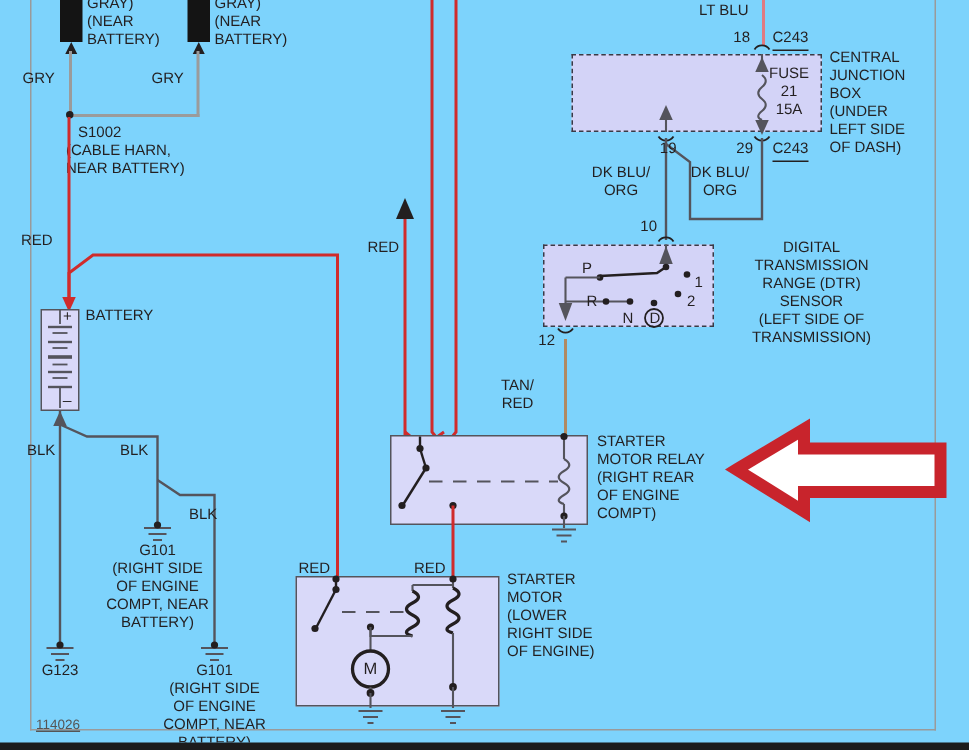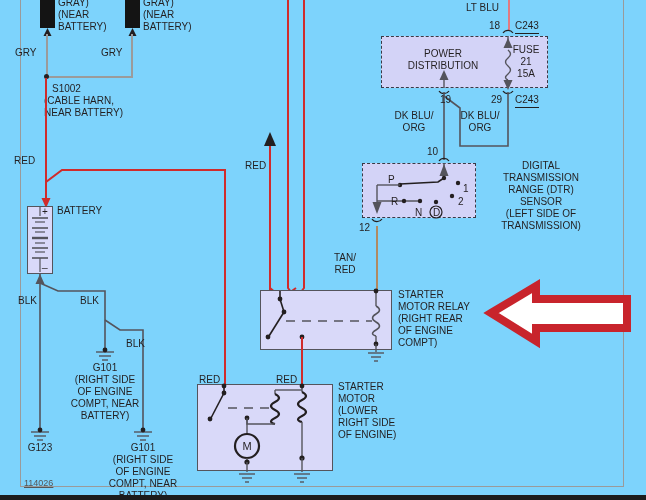--- a/index.html
+++ b/index.html
@@ -190,25 +190,29 @@
     <polyline points="288,0 288,288 296,298 304,288 304,0" fill="none" stroke="#d02b2b" stroke-width="2"></polyline>
     <polyline points="270,288 282,298 296,288" fill="none" stroke="#d02b2b" stroke-width="2"></polyline>
   </svg>
 
   <div class="lbl" style="left:466px;top:2px;">LT BLU</div>
   <div class="wire pink vt" style="left:508px;top:0px;height:30px;background:#e07a82;"></div>
   <div class="lbl r" style="left:470px;top:20px;width:30px;">18</div>
   <div class="lbl" style="left:515px;top:20px;border-bottom:1px solid #231f20;padding-bottom:1px;">C243</div>
 
   <div class="blk dashed" style="left:381px;top:36px;width:167px;height:52px;"></div>
-  <div class="lbl c" style="left:388px;top:48px;width:110px;">POWER
-DISTRIBUTION</div>
   <div class="lbl c" style="left:508px;top:44px;width:36px;">FUSE
 21
 15A</div>
+  <div class="lbl" style="left:553px;top:33px;width:80px;">CENTRAL
+JUNCTION
+BOX
+(UNDER
+LEFT SIDE
+OF DASH)</div>
 
   <svg width="646" height="500">
 
     <path d="M503,33 A6,6 0 0,1 513,33" fill="none" stroke="#231f20" stroke-width="1.2"></path>
     <line x1="508" y1="36" x2="508" y2="44" stroke="#54545c" stroke-width="1.4"></line>
     <polygon points="508,38 503.5,48 512.5,48" fill="#54545c"></polygon>
 
     <path d="M508,50 q5,4 0,8 q-5,4 0,8 q5,4 0,8 q-5,4 0,6" fill="none" stroke="#54545c" stroke-width="1.4"></path>
     <line x1="508" y1="80" x2="508" y2="88" stroke="#54545c" stroke-width="1.4"></line>
     <polygon points="508,90 503.5,80 512.5,80" fill="#54545c"></polygon>

